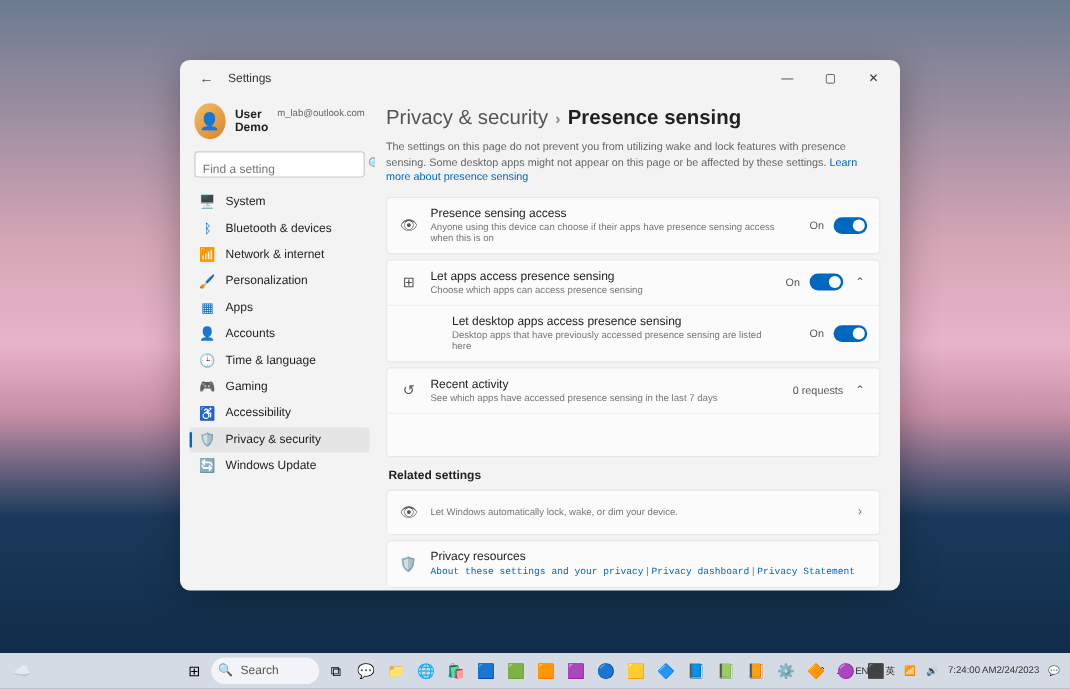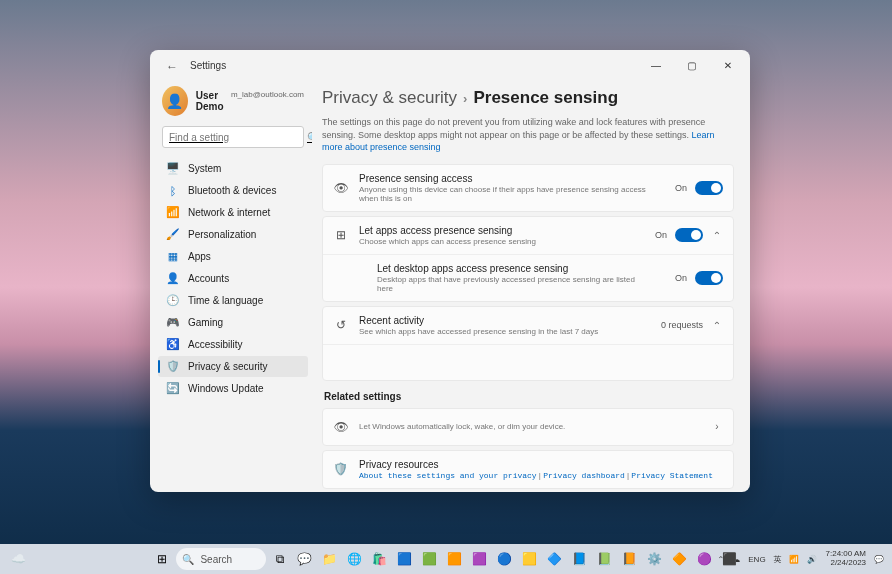--- a/index.html
+++ b/index.html
@@ -10,21 +10,21 @@
 .title { font-size: 10px; color: #333; margin-left: 4px; flex: 1; }
 .win-controls { display: flex; gap: 0; }
 .win-btn { width: 36px; height: 24px; display: flex; align-items: center; justify-content: center; font-size: 10px; color: #333; cursor: pointer; }
 .body { flex: 1; display: flex; overflow: hidden; }
 .sidebar { width: 162px; padding: 0 4px 0 8px; display: flex; flex-direction: column; overflow-y: auto; }
 .user-block { display: flex; align-items: center; gap: 8px; padding: 6px 4px 10px 4px; }
 .avatar { width: 30px; height: 30px; border-radius: 50%; background: linear-gradient(135deg, #f0c060, #e08030); display: flex; align-items: center; justify-content: center; color: #fff; font-size: 14px; }
 .user-info { display: flex; flex-direction: row; }
 .user-name { font-size: 10px; font-weight: 600; color: #222; }
 .user-email { font-size: 8px; color: #666; }
-.search-box { display: flex; align-items: center; background: #fff; border: 1px solid #ccc; border-radius: 3px; height: 22px; margin: 0 4px 10px 4px; text-decoration: underline; }
+.search-box { display: flex; align-items: flex-end; background: #fff; border: 1px solid #ccc; border-radius: 3px; height: 22px; margin: 0 4px 10px 4px; }
 .search-input { flex: 1; border: none; outline: none; font-size: 10px; padding: 0 6px; background: transparent; }
 .search-btn { width: 22px; height: 20px; display: flex; align-items: center; justify-content: center; font-size: 10px; color: #555; cursor: pointer; }
 .nav-list { display: flex; flex-direction: column; gap: 1px; }
 .nav-item { display: flex; align-items: center; gap: 8px; padding: 4px 8px; border-radius: 3px; cursor: pointer; font-size: 10px; color: #222; height: 21px; }
 .nav-item.active { background: #e5e5e5; position: relative; }
 .nav-item.active::before { content: ""; position: absolute; left: 0; top: 4px; bottom: 4px; width: 2px; background: #0067c0; border-radius: 2px; }
 .nav-icon { width: 14px; height: 14px; display: flex; align-items: center; justify-content: center; font-size: 11px; }
 .content { flex: 1; padding: 8px 16px 10px 10px; overflow-y: auto; }
 .breadcrumb { display: flex; align-items: center; gap: 6px; font-size: 17px; font-weight: 600; color: #222; margin-bottom: 8px; }
 .bc-parent { color: #555; font-weight: 500; }
@@ -44,21 +44,21 @@
 .chev { font-size: 10px; color: #666; cursor: pointer; width: 12px; text-align: center; }
 .section-title { font-size: 10px; font-weight: 600; color: #222; margin: 10px 0 6px 2px; }
 .link-row { display: flex; align-items: center; gap: 10px; padding: 4px 2px; font-size: 10px; color: #0067c0; cursor: pointer; }
 .link-row .row-icon { color: #555; }
 .privacy-links a { color: #0067c0; text-decoration: none; font-family: Liberation Mono, monospace; }
 .taskbar { position: absolute; left: 0; right: 0; bottom: 0; height: 30px; background: rgba(235,238,245,0.9); backdrop-filter: blur(10px); display: flex; align-items: center; padding: 0 8px; gap: 3px; }
 .tb-center { position: absolute; left: 50%; transform: translateX(-50%); display: flex; align-items: center; gap: 3px; }
 .tb-icon { width: 22px; height: 22px; border-radius: 3px; display: flex; align-items: center; justify-content: center; font-size: 12px; cursor: pointer; }
 .tb-search { display: flex; align-items: center; background: rgba(255,255,255,0.7); border-radius: 12px; height: 22px; padding: 0 10px 0 6px; gap: 6px; font-size: 10px; color: #555; min-width: 90px; }
 .tb-right { margin-left: auto; display: flex; align-items: center; gap: 8px; font-size: 8px; color: #333; }
-.tb-time { display: flex; flex-direction: column; align-items: flex-end; line-height: 1.1; }
+.tb-time { display: flex; flex-direction: row; align-items: flex-end; line-height: 1.1; }
 .content::-webkit-scrollbar { width: 4px; }
 .content::-webkit-scrollbar-thumb { background: #ccc; border-radius: 2px; }
 </style>
 </head>
 <body>
 
 <div class="window">
   <div class="titlebar">
     <div class="back-btn">←</div>
     <div class="title">Settings</div>

